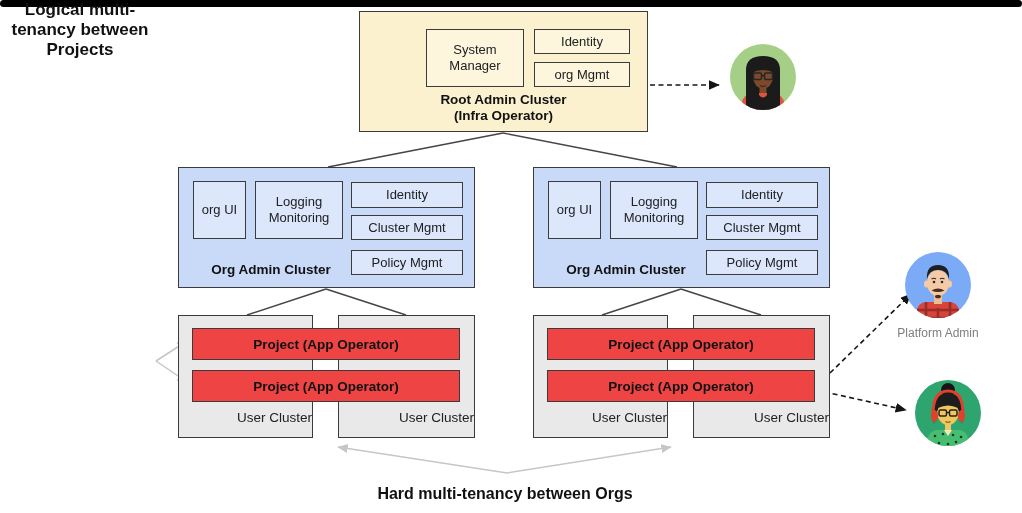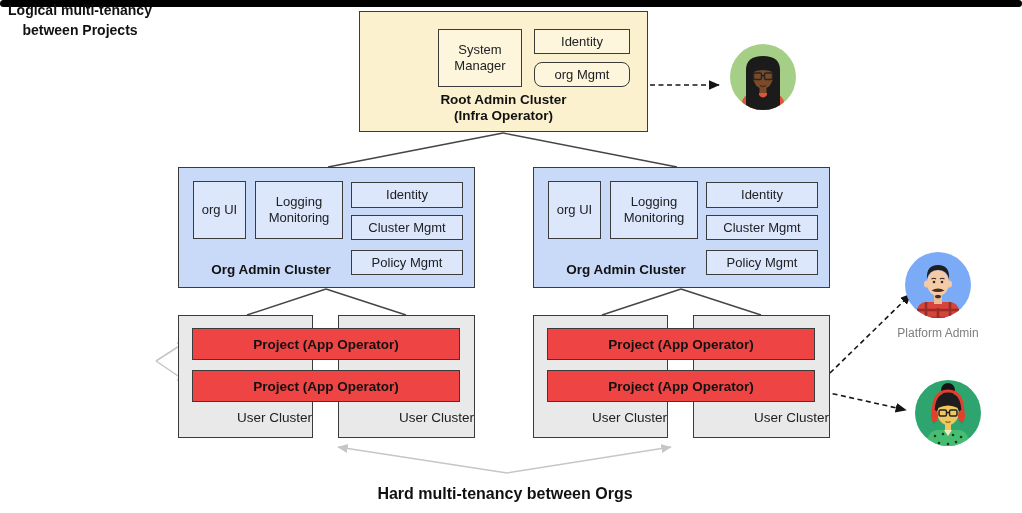--- a/index.html
+++ b/index.html
@@ -13,21 +13,21 @@
   .root{background:#fbf1ce;}
   .root .comp{background:#fdf6dd;}
   .org{background:#c9daf8;}
   .org .comp{background:#dde7fc;}
   .uc{background:#e9e9e9;}
   .proj{position:absolute;box-sizing:border-box;border:1.5px solid #3b3b3b;background:#ef4444;
         display:flex;align-items:center;justify-content:center;font-weight:bold;font-size:13.5px;color:#111;}
   .cluster-label{position:absolute;font-weight:bold;font-size:13.5px;text-align:center;color:#111;line-height:1.18;}
   .uc-label{position:absolute;left:0;right:0;bottom:12px;text-align:right;font-size:13.5px;color:#202124;}
   .note{position:absolute;font-weight:bold;color:#111;text-align:center;}
-  .note-left{left:0;top:308;width:160px;font-size:14px;line-height:20px;}
+  .note-left{left:0;top:308;width:160px;font-size:17px;line-height:20px;}
   .note-bottom{left:303px;top:485px;width:404px;font-size:16px;}
   .actor-label{position:absolute;text-align:center;color:#7e7e7e;}
   .actor-abbr{font-size:13.5px;}
   .actor-role{font-size:12px;margin-top:2px;}
   .avatar{position:absolute;width:66px;height:66px;}
   svg.overlay{position:absolute;left:0;top:0;width:1022px;height:513px;pointer-events:none;}
 </style>
 </head>
 <body>
 
@@ -56,23 +56,23 @@
     <line x1="830" y1="373" x2="911" y2="294" stroke="#161616" stroke-width="1.6" stroke-dasharray="5 3.5" marker-end="url(#ah-dark)"></line>
     <line x1="816" y1="390" x2="906" y2="410" stroke="#161616" stroke-width="1.6" stroke-dasharray="5 3.5" marker-end="url(#ah-dark)"></line>
 
     <line x1="156" y1="361" x2="187" y2="341" stroke="#c6c6c6" stroke-width="1.5" marker-end="url(#ah-gray)"></line>
     <line x1="156" y1="361" x2="187" y2="382" stroke="#c6c6c6" stroke-width="1.5" marker-end="url(#ah-gray)"></line>
     <line x1="507" y1="473" x2="338" y2="447" stroke="#c6c6c6" stroke-width="1.5" marker-end="url(#ah-gray)"></line>
     <line x1="507" y1="473" x2="671" y2="447" stroke="#c6c6c6" stroke-width="1.5" marker-end="url(#ah-gray)"></line>
   </svg>
 
   <div class="box root" style="left:359px;top:11px;width:289px;height:121px;">
-    <div class="comp" style="left:78px;top:17px;width:84px;height:58px;">System Manager</div>
+    <div class="comp" style="left:66px;top:17px;width:98px;height:58px;">System Manager</div>
     <div class="comp" style="left:174px;top:17px;width:96px;height:25px;">Identity</div>
-    <div class="comp" style="left:174px;top:50px;width:96px;height:25px;border-radius:8px;">org Mgmt</div>
+    <div class="comp" style="left:174px;top:50px;width:96px;height:25px;">org Mgmt</div>
     <div class="cluster-label" style="left:0;right:0;bottom:7px;margin-top:24px;">
       <div>Root Admin Cluster</div>
       <div>(Infra Operator)</div>
     </div>
   </div>
 
   <div class="box org" style="left:178px;top:167px;width:297px;height:121px;">
     <div class="comp" style="left:14px;top:13px;width:53px;height:58px;">org UI</div>
     <div class="comp" style="left:76px;top:13px;width:88px;height:58px;">Logging Monitoring</div>
     <div class="comp" style="left:172px;top:14px;width:112px;height:26px;">Identity</div>

